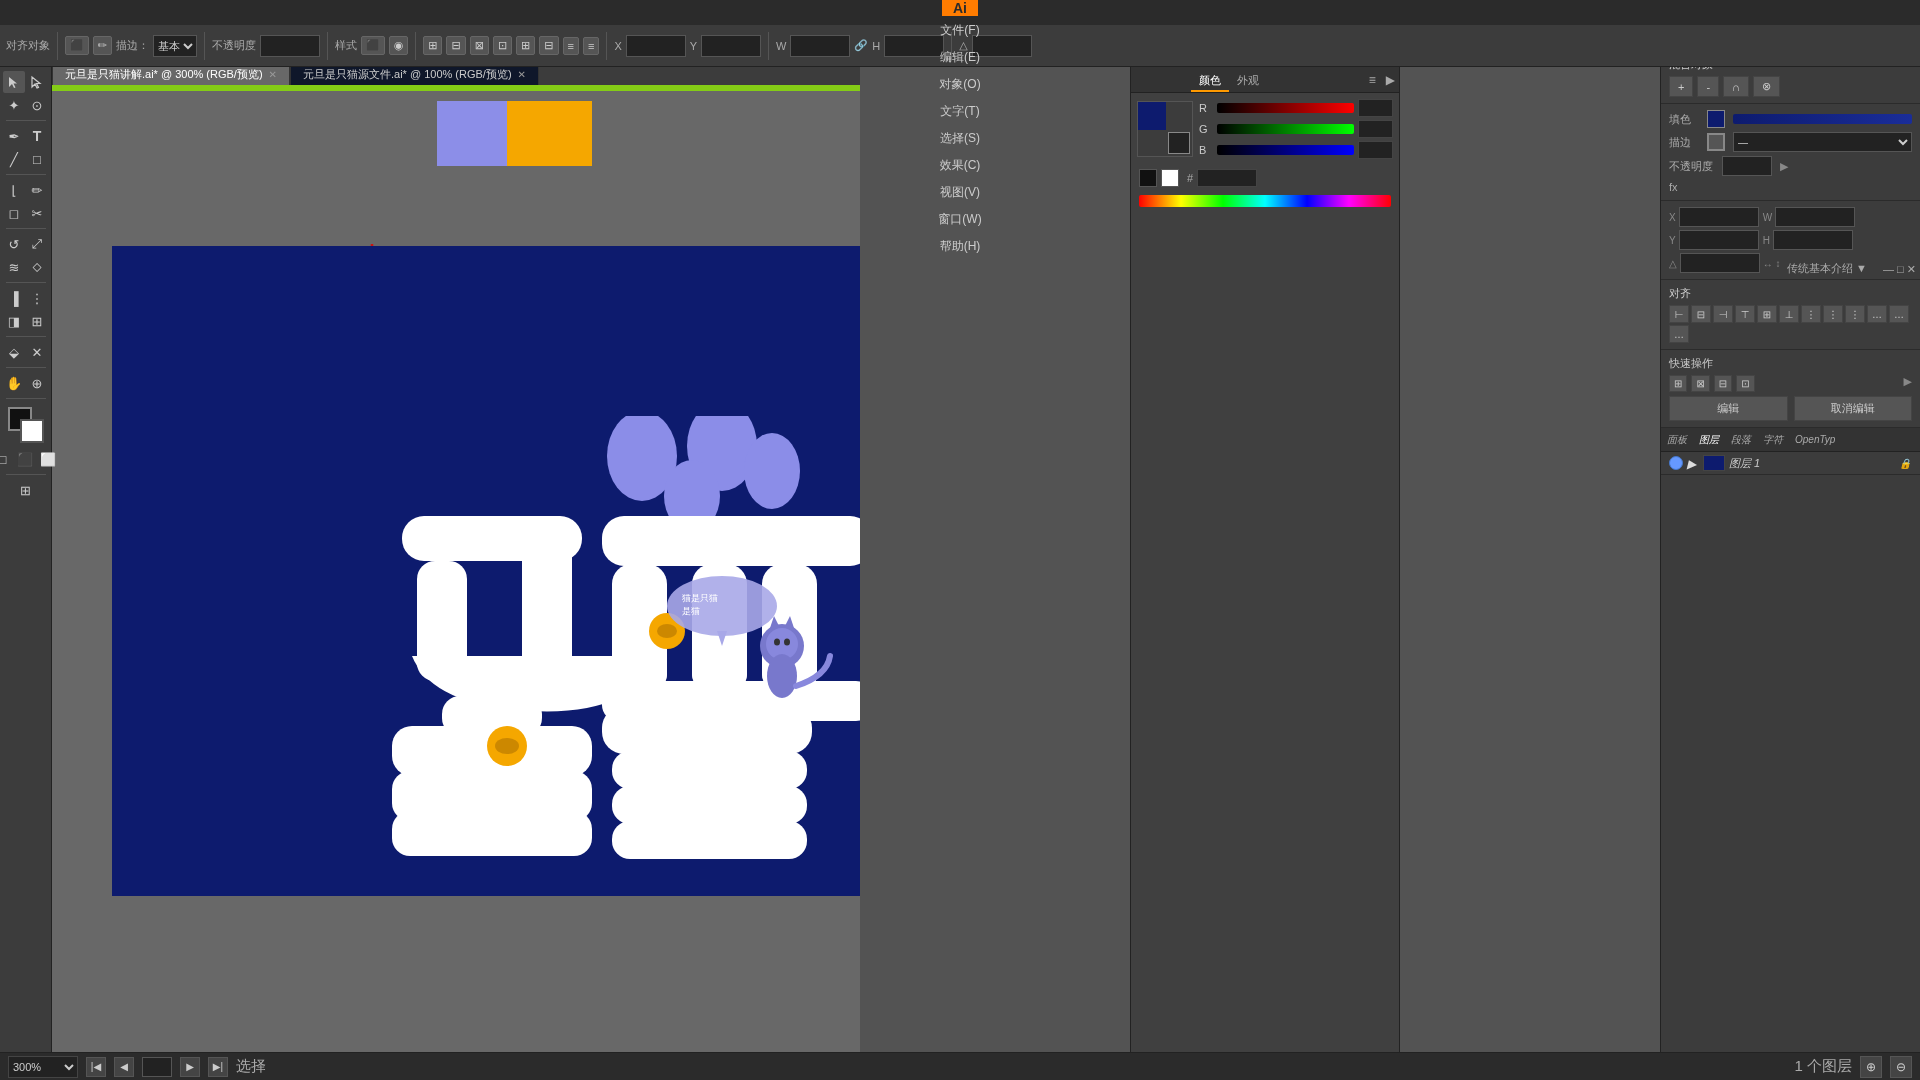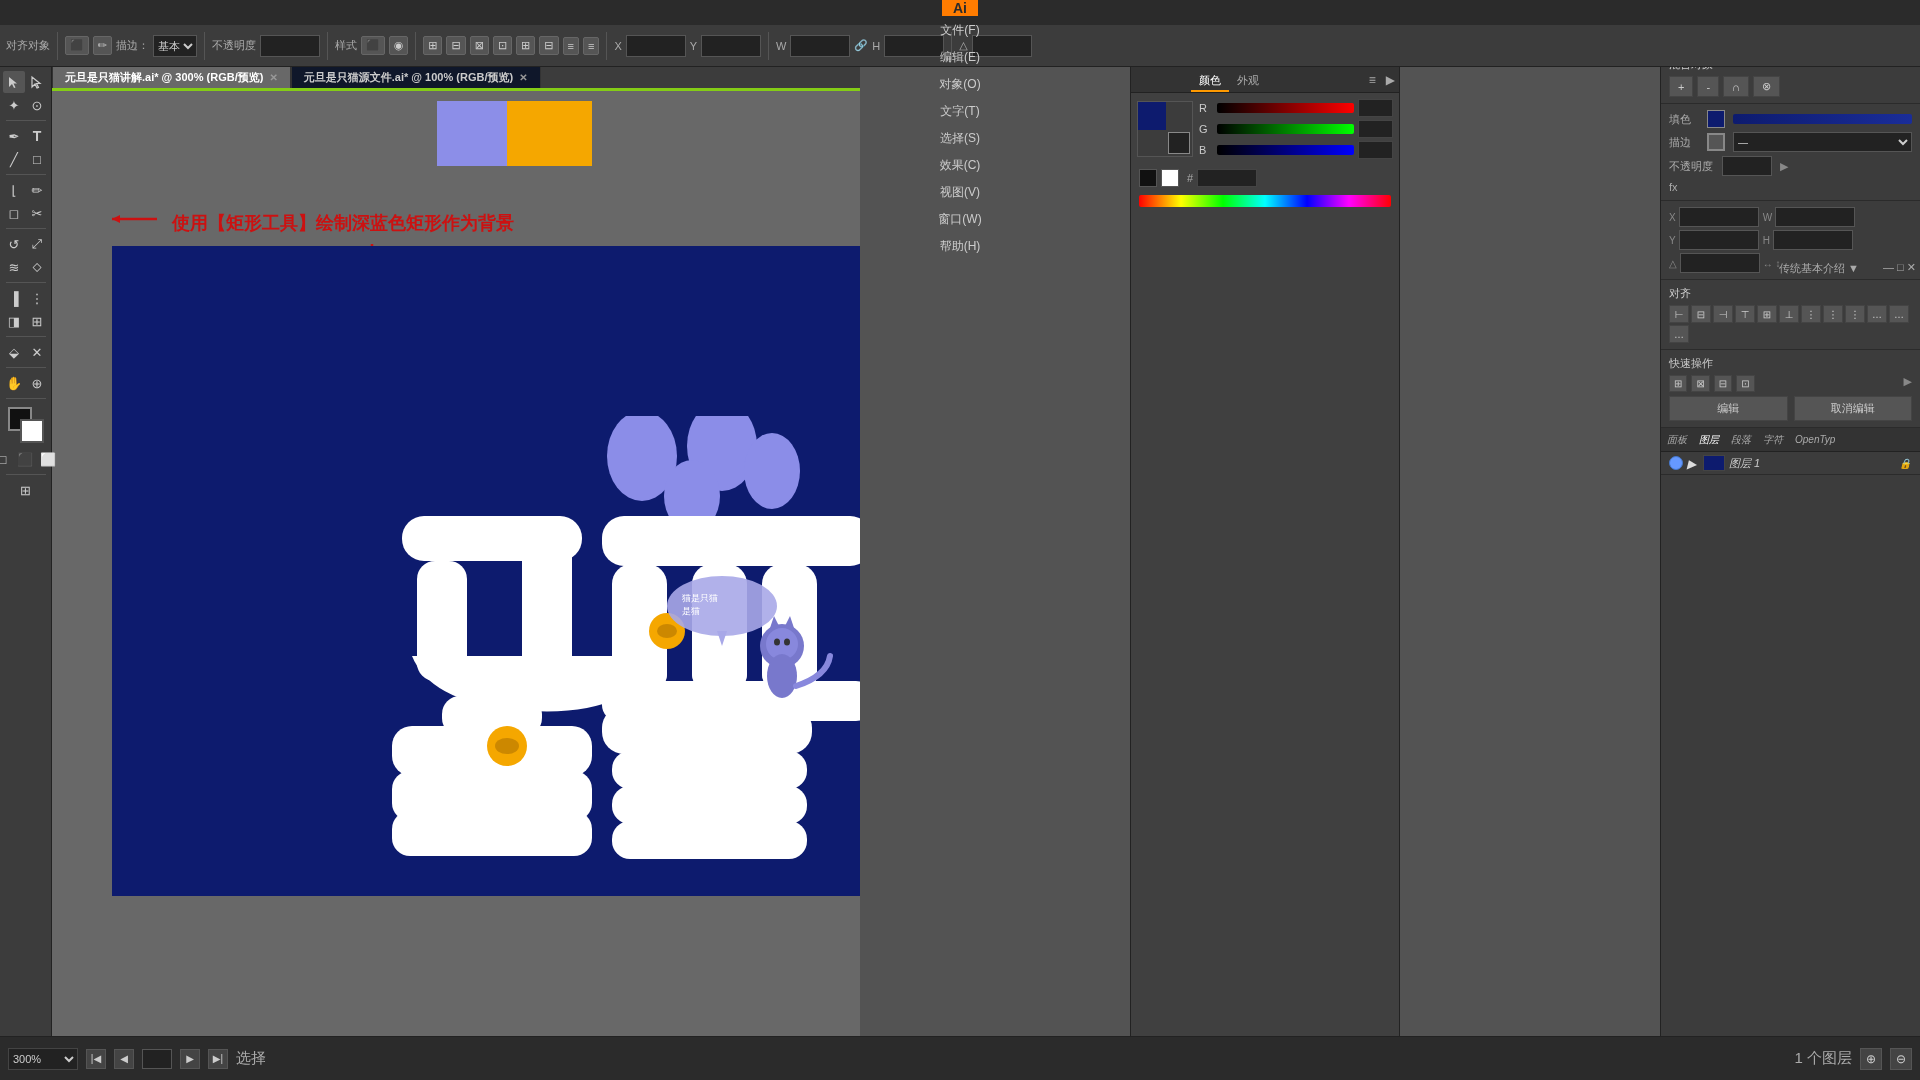--- a/index.html
+++ b/index.html
@@ -5,21 +5,21 @@
     * { margin: 0; padding: 0; box-sizing: border-box; }
     body { width: 1920px; height: 1080px; overflow: hidden; background: #535353; font-family: 'SimSun', 'Microsoft YaHei', sans-serif; font-size: 12px; color: #ddd; }
 
     
     #menu-bar {
       width: 100%; height: 25px; background: #2b2b2b; display: flex; align-items: center;
       padding: 0 4px; gap: 2px; position: absolute; top: 0; left: 0; z-index: 100; flex-direction: column;
     }
     .ai-logo { width: 36px; height: 25px; background: #ff7c00; display: flex; align-items: center; justify-content: center; font-size: 14px; font-weight: bold; color: #2b2b2b; }
     .menu-item { padding: 0 8px; height: 25px; line-height: 25px; cursor: pointer; font-size: 12px; color: #ccc; text-align: right; }
-    .top-right { margin-left: auto; display: flex; align-items: flex-start; gap: 16px; }
+    .top-right { margin-left: auto; display: flex; align-items: flex-end; gap: 8px; }
 
     
     #toolbar {
       width: 100%; height: 42px; background: #3c3c3c; display: flex; align-items: center;
       padding: 0 6px; gap: 4px; position: absolute; top: 25px; left: 0; z-index: 99; border-bottom: 1px solid #222;
     }
     .tb-btn { padding: 2px 4px; background: #555; border: 1px solid #666; color: #ccc; font-size: 11px; cursor: pointer; border-radius: 2px; }
     .tb-input { width: 60px; height: 22px; background: #222; border: 1px solid #555; color: #ccc; font-size: 11px; padding: 0 4px; }
     .tb-label { font-size: 11px; color: #aaa; }
     .tb-sep { width: 1px; height: 28px; background: #555; margin: 0 3px; }
@@ -31,42 +31,42 @@
       border-right: 1px solid #222;
     }
     .tool-btn { width: 22px; height: 22px; display: flex; align-items: center; justify-content: center; cursor: pointer; border-radius: 2px; font-size: 13px; color: #ccc; }
     .tool-btn:hover, .tool-btn.active { background: #555; }
     .tool-pair { display: flex; gap: 1px; }
     .tool-sep { width: 40px; height: 1px; background: #555; margin: 3px 0; }
 
     
     #tabs-bar {
       position: absolute; top: 67px; left: 52px; right: 1060px; height: 24px;
-      background: #3c3c3c; display: flex; align-items: flex-end; border-bottom: 3px solid #84cc16; z-index: 97; font-weight: bold;
+      background: #3c3c3c; display: flex; align-items: flex-end; border-bottom: 6px solid #84cc16; z-index: 97;
     }
     .tab { height: 22px; padding: 0 12px; background: #0f172a; border: 1px solid #333; border-bottom: none;
       display: flex; align-items: center; gap: 6px; cursor: pointer; font-size: 11px; color: #ccc; }
     .tab.active { background: #686868; color: #fff; }
     .tab-close { font-size: 10px; color: #999; cursor: pointer; }
 
     
     #canvas-area {
       position: absolute; top: 91px; left: 52px; right: 1060px; bottom: 28px;
       background: #686868; overflow: hidden;
     }
 
     
     #outer-panel {
       position: absolute; top: 25px; right: 0; width: 260px; bottom: 0; background: #3c3c3c;
       border-left: 1px solid #222;
     }
 
     
     #status-bar {
-      position: absolute; bottom: 0; left: 0; right: 0; height: 44px; background: #2b2b2b;
+      position: absolute; bottom: 0; left: 0; right: 0; height: 28px; background: #2b2b2b;
       display: flex; align-items: center; padding: 0 8px; gap: 8px; border-top: 1px solid #222; z-index: 200;
     }
     .status-text { font-size: 15px; color: #aaa; }
 
     
     .outer-panel-tabs { display: flex; height: 26px; background: #333; border-bottom: 1px solid #222; }
     .outer-panel-tab { padding: 0 8px; line-height: 26px; font-size: 11px; cursor: pointer; color: #aaa; }
     .outer-panel-tab.active { color: #fff; }
 
     .align-btn { width: 20px; height: 18px; background: #555; border: 1px solid #444; color: #ccc; font-size: 10px; cursor: pointer; display: inline-flex; align-items: center; justify-content: center; }
@@ -233,28 +233,20 @@
 </div>
 
 <div id="canvas-area">
   <div class="art-container">
 
     <div style="position:absolute;top:10px;left:385px;display:flex;">
       <div style="width:70px;height:65px;background:#8c8ee8;"></div>
       <div style="width:85px;height:65px;background:#f5a700;"></div>
     </div>
 
-    <div style="position:absolute;top:120px;left:60px;display:flex;align-items:center;">
-
-      <svg width="60" height="20" style="position:absolute;left:-10px;top:-2px;">
-        <line x1="55" y1="10" x2="10" y2="10" stroke="#cc1111" stroke-width="2.5"></line>
-        <polygon points="10,10 18,6 18,14" fill="#cc1111"></polygon>
-      </svg>
-      <span style="margin-left:60px;color:#cc1111;font-size:18px;font-weight:bold;">使用【矩形工具】绘制深蓝色矩形作为背景</span>
-    </div>
 
     <svg style="position:absolute;top:148px;left:305px;" width="30" height="100">
       <line x1="15" y1="5" x2="15" y2="85" stroke="#cc1111" stroke-width="2.5"></line>
       <polygon points="15,95 9,80 21,80" fill="#cc1111"></polygon>
     </svg>
 
     <div style="position:absolute;top:155px;left:60px;width:990px;height:650px;background:#0d1b6e;">
 
       <svg style="position:absolute;top:170px;left:220px;" width="560" height="460" viewBox="0 0 560 460">
 

